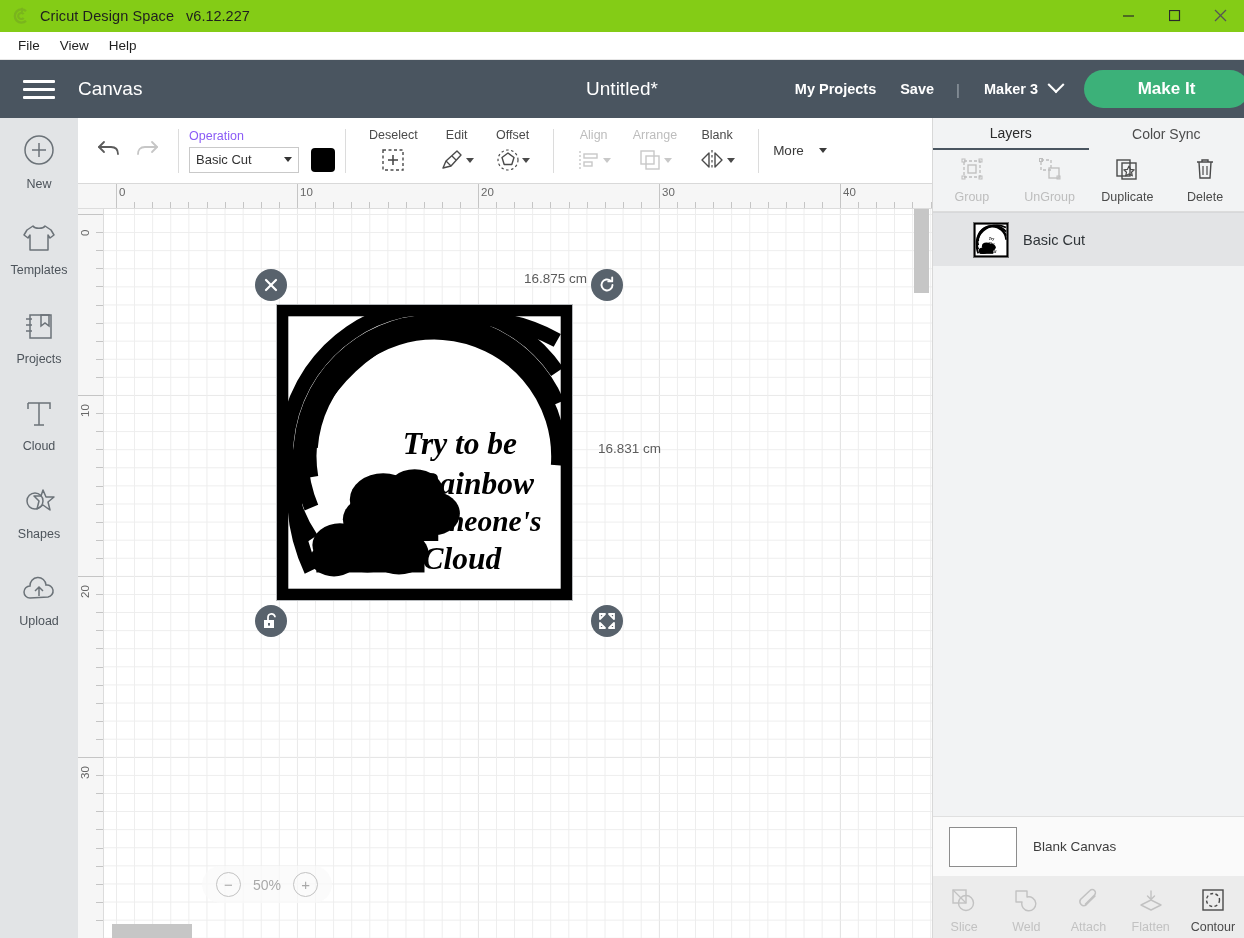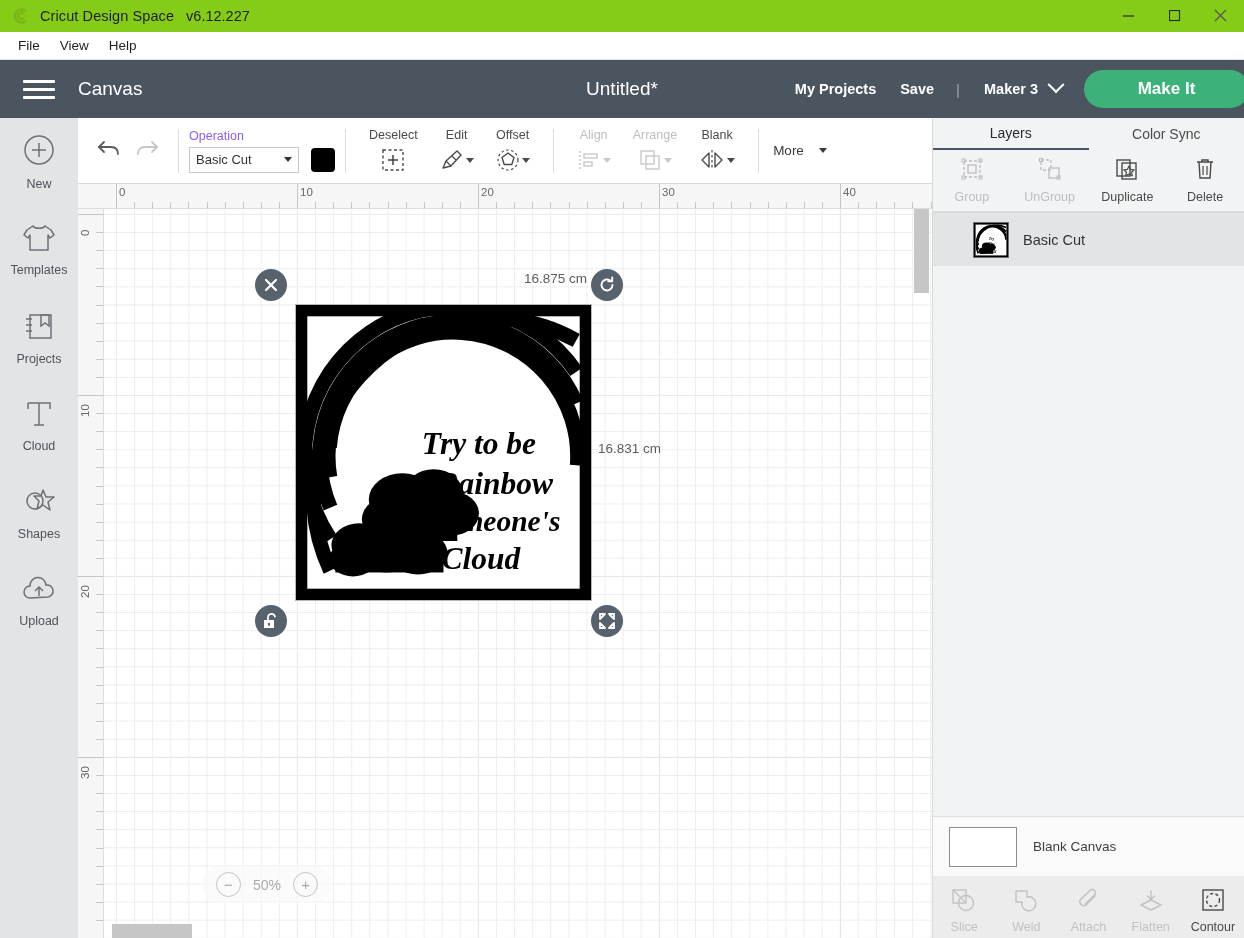--- a/index.html
+++ b/index.html
@@ -524,21 +524,21 @@
         <div class="rv-tick" style="top: 674.7px; width: 7px;"></div>
         <div class="rv-tick" style="top: 692.8px; width: 7px;"></div>
         <div class="rv-tick" style="top: 710.9px; width: 7px;"></div>
       </div>
 
     <div class="grid">
 
       <div class="dim-w" style="left:186px;top:62px;text-align:right;">16.875 cm</div>
       <div class="dim-h" style="left:494px;top:232px;">16.831 cm</div>
 
-      <div class="sel-box" style="left:191px;top:95px;">
+      <div class="sel-box" style="left:172px;top:95px;">
         <svg class="art" viewBox="0 0 300 300" preserveAspectRatio="none">
 
           <rect x="2" y="2" width="296" height="296" fill="#fff"></rect>
           <rect x="4" y="4" width="292" height="292" fill="none" stroke="#000" stroke-width="15"></rect>
 
           <g fill="none" stroke="#000" stroke-linecap="butt">
             <path d="M35 270 A180 180 0 0 1 285 36" stroke-width="15"></path>
             <path d="M35 238 A150 150 0 0 1 285 68" stroke-width="15"></path>
             <path d="M35 206 A122 122 0 0 1 285 100" stroke-width="15"></path>
             <path d="M35 175 A95 95 0 0 1 285 132" stroke-width="14"></path>

